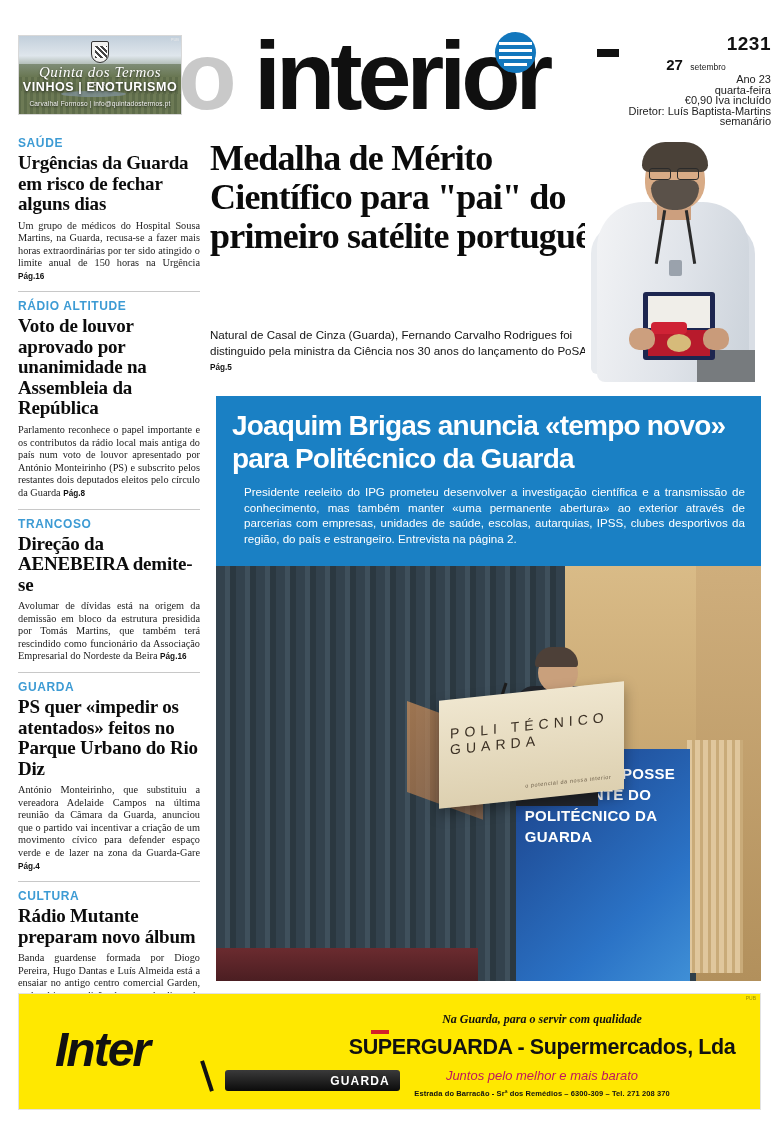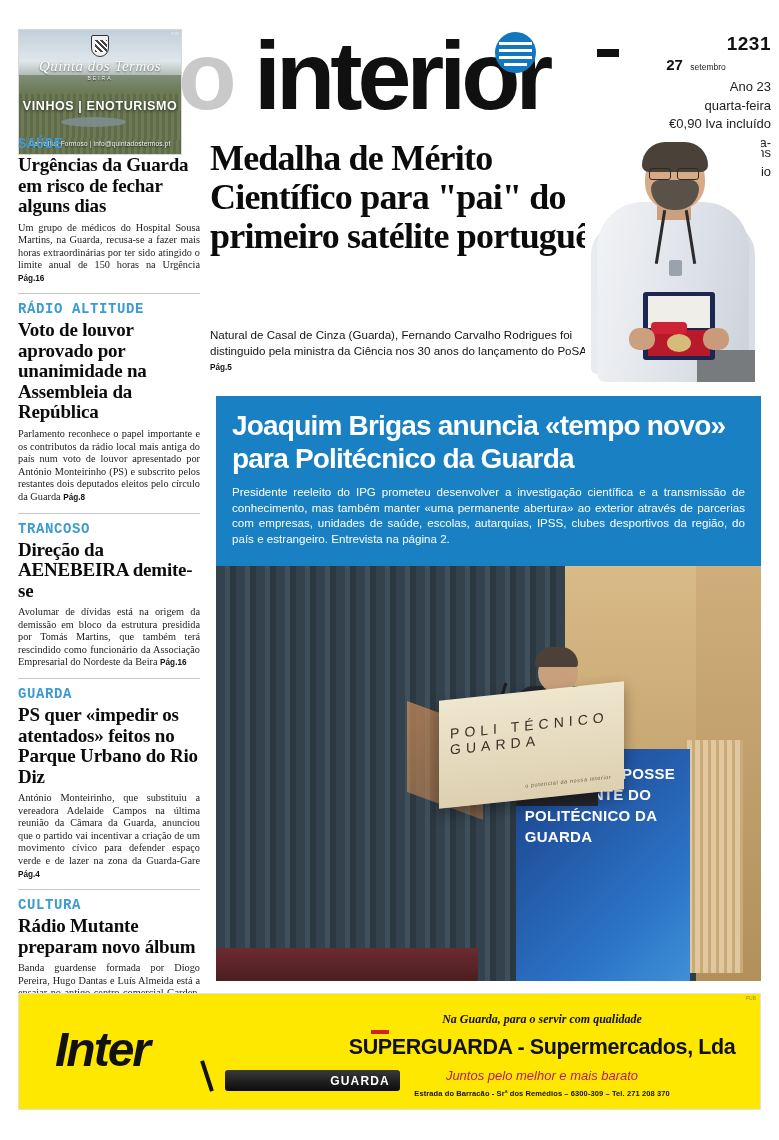--- a/index.html
+++ b/index.html
@@ -8,22 +8,22 @@
     background: #ffffff;
     font-family: "Liberation Sans", sans-serif;
     overflow: hidden;
   }
   .page { position: relative; width: 779px; height: 1140px; background:#fff; }
 
   
   .masthead { position: relative; height: 128px; width: 779px; }
 
   .topad {
-    position: absolute; left: 18px; top: 29px;
-    width: 164px; height: 126px;
+    position: absolute; left: 18px; top: 35px;
+    width: 164px; height: 80px;
     background: linear-gradient(#b9c6d2 0%, #c9d3dc 22%, #8d9b81 45%, #6f7d5d 70%, #5e6c4e 100%);
     overflow: hidden; border: 1px solid #d8d8d8;
   }
   .topad .sky { position:absolute; left:0; top:0; width:100%; height:42%;
     background: linear-gradient(#c2cfdb, #dfe6ec 60%, #9aa79a 100%); }
   .topad .hills { position:absolute; left:0; top:36%; width:100%; height:18%;
     background: linear-gradient(#7f8d77, #67754f); }
   .topad .fields { position:absolute; left:0; top:52%; width:100%; height:48%;
     background: repeating-linear-gradient(92deg, #5e6c4a 0 3px, #6d7a55 3px 6px); }
   .topad .lake { position:absolute; left:26%; top:70%; width:40%; height:8%;
@@ -74,30 +74,30 @@
   .logo .globe i:nth-child(1){ top:10px; }
   .logo .globe i:nth-child(2){ top:17px; }
   .logo .globe i:nth-child(3){ top:24px; }
   .logo .globe i:nth-child(4){ top:31px; left:9px; right:9px;}
 
   .issue { position:absolute; right:8px; top:33px; width:150px; text-align:right; }
   .issue .num { font-size:19px; font-weight:bold; color:#111; letter-spacing:.5px; }
   .issue .dayline { margin-top:1px;text-align:center; }
   .issue .day { font-size:15px; font-weight:bold; color:#111; }
   .issue .month { font-size:8.5px; color:#222; margin-left:3px; }
-  .issue .meta { font-size:13px; color:#222; line-height:10.5px;margin-top:8px; }
+  .issue .meta { font-size:11px; color:#222; line-height:10.5px; }
   .issue .bar { position:absolute; left:-24px; top:16px; width:22px; height:8px; background:#111; }
 
   
   .left { position:absolute; left:18px; top:136px; width:182px; }
   .sect { padding-bottom:8px; }
   .sect + .sect { border-top:1px solid #c8c8c8; padding-top:7px; }
   .kicker {
-    font-family:Liberation Mono, monospace; font-weight:bold;
-    font-size:14px; color:#3d9bd4; letter-spacing:.6px; text-transform:uppercase;
+    font-family:Liberation Sans, sans-serif; font-weight:bold;
+    font-size:12px; color:#3d9bd4; letter-spacing:.6px; text-transform:uppercase;
     margin-bottom:3px;
   }
   .lhead {
     font-family:"Liberation Serif", serif; font-weight:bold;
     font-size:19px; line-height:20.5px; color:#0c0c0c; letter-spacing:-0.2px;
     margin-bottom:5px;
   }
   .lbody {
     font-family:"Liberation Serif", serif;
     font-size:10.3px; line-height:12.6px; color:#1b1b1b; text-align:justify;
@@ -146,21 +146,21 @@
   .pm-trousers { left:112px; top:214px; width:58px; height:32px; background:#777b7e; }
 
   
   .feature { position:absolute; left:216px; top:396px; width:545px; height:170px; background:#1a80c4; }
   .feature .fhead {
     padding:14px 16px 0 16px;
     font-family:"Liberation Sans", sans-serif; font-weight:bold;
     font-size:28px; line-height:32.5px; color:#ffffff; letter-spacing:-0.8px;
   }
   .feature .fbody {
-    padding:9px 16px 0 16px;
+    padding:9px 16px 0 28px;
     font-family:"Liberation Sans", sans-serif;
     font-size:11.6px; line-height:15.6px; color:#ffffff; text-align:justify;
   }
 
   
   .confphoto { position:absolute; left:216px; top:566px; width:545px; height:415px; overflow:hidden; background:#2f3f4a; }
   .curtain { position:absolute; left:0; top:0; width:68%; height:100%;
     background:repeating-linear-gradient(90deg,#33424d 0 9px,#3f505c 9px 14px,#2b3840 14px 20px); }
   .wall { position:absolute; right:0; top:0; width:36%; height:46%;
     background:linear-gradient(#d9bb87,#c8a772); }

